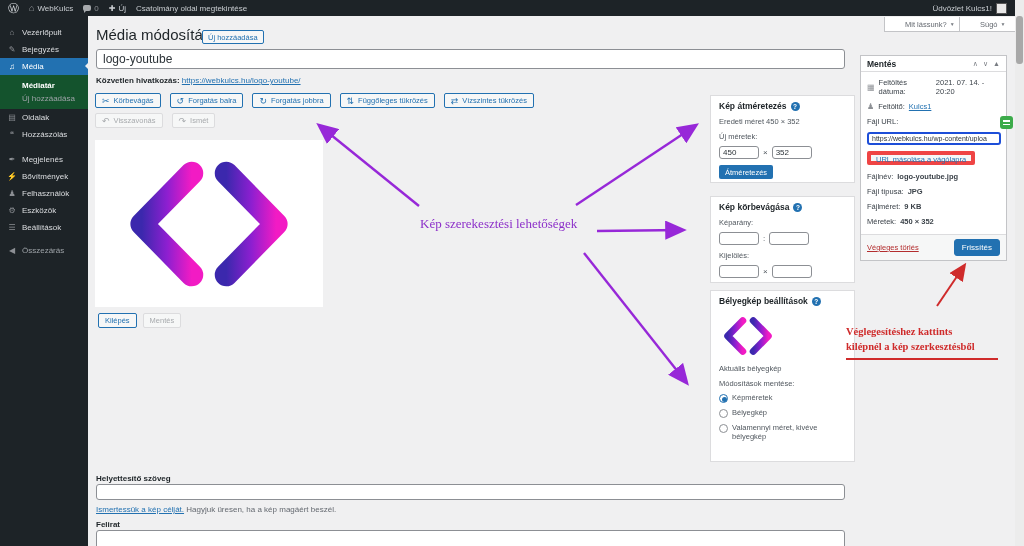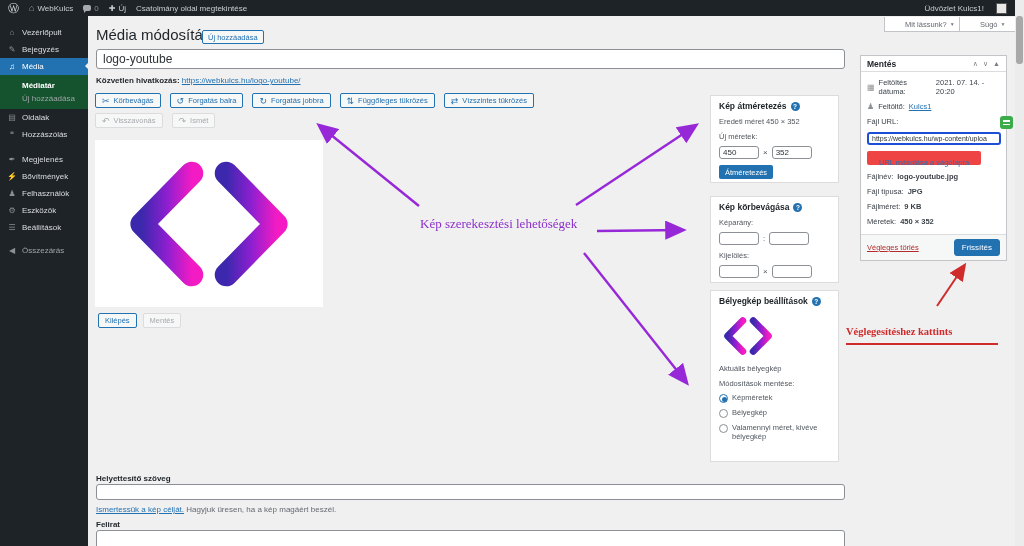--- a/index.html
+++ b/index.html
@@ -8,21 +8,21 @@
 
   
   #adminbar { position:absolute; left:0; top:0; width:1015px; height:16px; background:#1d2327;
     display:flex; align-items:center; padding:0 8px; color:#c9cdd1; font-size:8px; gap:10px; z-index:30;}
   #adminbar .ab-item { display:flex; align-items:center; gap:3px; cursor:pointer; white-space:nowrap;}
   #adminbar .wp-logo { font-size:11px; color:#d5d8dc; line-height:1;}
   #adminbar .ab-ic { font-size:9px; color:#a7aaad;}
   #adminbar .bubble { width:8px; height:6px; background:#a7aaad; border-radius:2px; display:inline-block; position:relative;}
   #adminbar .bubble::after { content:""; position:absolute; left:1px; bottom:-2px; border:2px solid transparent; border-top-color:#a7aaad; border-left-color:#a7aaad;}
   #adminbar .dim { color:#8c8f94;}
-  #adminbar .ab-right { margin-left:auto; display:flex; align-items:center; gap:12px;}
+  #adminbar .ab-right { margin-left:auto; display:flex; align-items:center; gap:4px;}
   #adminbar .avatar { width:11px; height:11px; background:#e8e8e8; border:1px solid #555; display:inline-block;}
 
   
   #sidebar { position:absolute; left:0; top:16px; width:88px; height:530px; background:#1d2327; padding-top:8px; z-index:20;}
   .sb-item { height:17px; display:flex; align-items:center; gap:5px; padding-left:7px; color:#dcdee1; font-size:8px; cursor:pointer; position:relative;}
   .sb-item .icon { width:10px; font-size:8px; color:#8c8f94; text-align:center; flex:0 0 10px;}
   .sb-item.active { background:#2271b1; color:#fff;}
   .sb-item.active .icon { color:#fff;}
   .sb-item.active::after { content:""; position:absolute; right:-1px; top:4px; border:4px solid transparent; border-right-color:#f0f0f1;}
   .sb-sub { background:#14532d; padding:4px 0 4px 22px;}
@@ -68,21 +68,21 @@
   
   .field-label { position:absolute; left:96px; font-size:8px; font-weight:600; color:#1d2327;}
   #alt-label { top:474px;} #caption-label { top:520px;}
   .wide-input { position:absolute; left:96px; width:749px; background:#fff; border:1px solid #8c8f94; border-radius:3px;
     font-size:9px; padding:0 4px; font-family:"Liberation Sans",sans-serif; color:#2c3338;}
   #alt-input { top:484px; height:16px;}
   #caption-input { top:530px; height:20px; resize:none;}
   #alt-desc { position:absolute; left:96px; top:505px; font-size:8px; color:#646970;}
 
   
-  .panel { position:absolute; left:710px; width:129px; background:#fff; border:1px solid #dcdcde; padding:5px 8px; }
+  .panel { position:absolute; left:710px; width:145px; background:#fff; border:1px solid #dcdcde; padding:5px 8px; }
   #panel-resize { top:95px; height:88px;} #panel-crop { top:196px; height:87px;} #panel-thumb { top:290px; height:172px;}
   .panel h3 { font-size:8.5px; color:#1d2327; display:flex; align-items:center; gap:4px;}
   .help-ic { width:9px; height:9px; border-radius:50%; background:#2271b1; color:#fff; font-size:6.5px; font-weight:bold;
     display:inline-flex; align-items:center; justify-content:center; cursor:pointer;}
   .panel .ptext { font-size:7.5px; color:#50575e; margin-top:6px;}
   .panel .row { display:flex; align-items:center; gap:4px; margin-top:5px; font-size:8px; color:#50575e;}
   .mini-input { width:40px; height:13px; border:1px solid #8c8f94; border-radius:3px; font-size:8px; padding:0 3px;
     font-family:"Liberation Sans",sans-serif; color:#2c3338; background:#fff;}
   .pbtn { margin-top:6px; height:14px; padding:0 6px; background:#2271b1; color:#fff; border:none; border-radius:2px;
     font-size:7.5px; cursor:pointer; font-family:"Liberation Sans",sans-serif;}
@@ -96,21 +96,21 @@
   #savebox { position:absolute; left:860px; top:55px; width:147px; background:#fff; border:1px solid #c3c4c7; z-index:5;}
   #savebox .head { height:16px; border-bottom:1px solid #dcdcde; display:flex; align-items:center; padding:0 6px; }
   #savebox .head .htitle { font-size:8.5px; font-weight:bold; color:#1d2327;}
   #savebox .head .hicons { margin-left:auto; display:flex; gap:5px; color:#787c82; font-size:7px; align-items:center;}
   #savebox .body { padding:6px; font-size:7.5px; color:#3c434a;}
   #savebox .mrow { display:flex; align-items:center; gap:4px; margin-bottom:6px;}
   #savebox .mico { color:#8c8f94; font-size:8px;}
   #savebox .b { font-weight:bold;}
   #url-input { width:134px; height:13px; border:2px solid #1d4ed8; border-radius:3px; font-size:7px; padding:0 3px;
     color:#2c3338; font-family:"Liberation Sans",sans-serif; margin:6px 0 6px;}
-  #copy-url-btn { height:14px; padding:0 5px; background:#f6f7f7; border:7px solid #ef4444; border-radius:2px; color:#2271b1;
+  #copy-url-btn { height:14px; padding:0 5px; background:#f6f7f7; border:4px solid #ef4444; border-radius:2px; color:#2271b1;
     font-size:7.5px; cursor:pointer; font-family:"Liberation Sans",sans-serif; margin-bottom:7px;}
   #savebox .foot { border-top:1px solid #dcdcde; background:#f6f7f7; height:26px; display:flex; align-items:center;
     justify-content:space-between; padding:0 6px;}
   #delete-link { font-size:7.5px; color:#b32d2e; text-decoration:underline; cursor:pointer;}
   #update-btn { height:17px; padding:0 7px; background:#2271b1; border:1px solid #2271b1; border-radius:3px; color:#fff;
     font-size:8px; cursor:pointer; font-family:"Liberation Sans",sans-serif;}
   #ext-icon { position:absolute; left:139px; top:60px; width:13px; height:13px; background:#3cab4a; border-radius:3px;
     display:flex; flex-direction:column; gap:2px; align-items:center; justify-content:center; cursor:pointer;}
   #ext-icon i { display:block; width:7px; height:1.5px; background:#fff;}
 
@@ -409,20 +409,21 @@
     <line x1="419" y1="206" x2="320" y2="126" stroke="#9728d8" stroke-width="2.4" marker-end="url(#ah-p)"></line>
     <line x1="576" y1="205" x2="695" y2="126" stroke="#9728d8" stroke-width="2.4" marker-end="url(#ah-p)"></line>
     <line x1="597" y1="231" x2="682" y2="230" stroke="#9728d8" stroke-width="2.4" marker-end="url(#ah-p)"></line>
     <line x1="584" y1="253" x2="686" y2="382" stroke="#9728d8" stroke-width="2.4" marker-end="url(#ah-p)"></line>
     <line x1="937" y1="306" x2="964" y2="266" stroke="#cf2b2b" stroke-width="2" marker-end="url(#ah-r)"></line>
   </svg>
 
   <div id="purple-note">Kép szerekesztési lehetőségek</div>
   <div id="red-note">
     <div>Véglegesítéshez kattints</div>
+    <div>kilépnél a kép szerkesztésből</div>
     <div id="red-underline"></div>
   </div>
 
   <div id="scrollbar">
     <div class="thumb"></div>
   </div>
 
 </div>
 
 </body></html>

